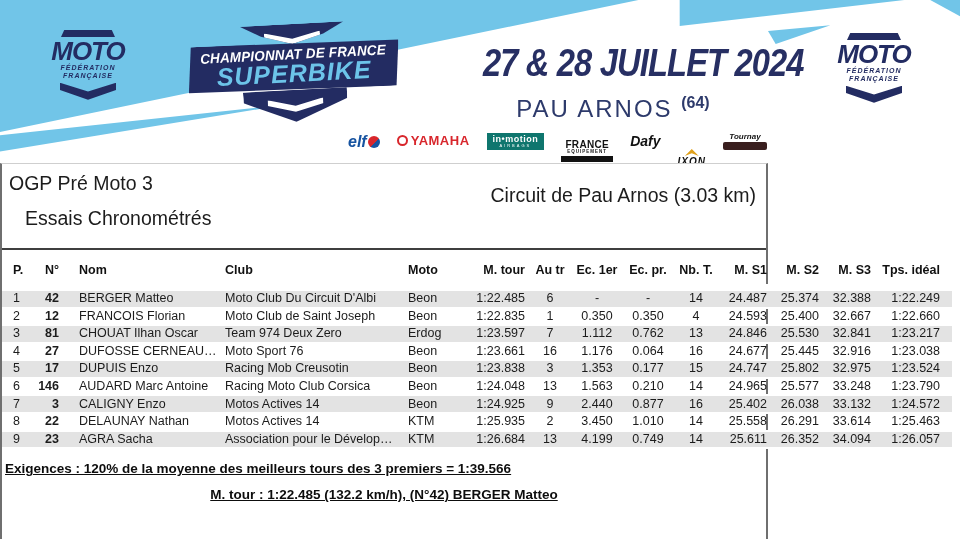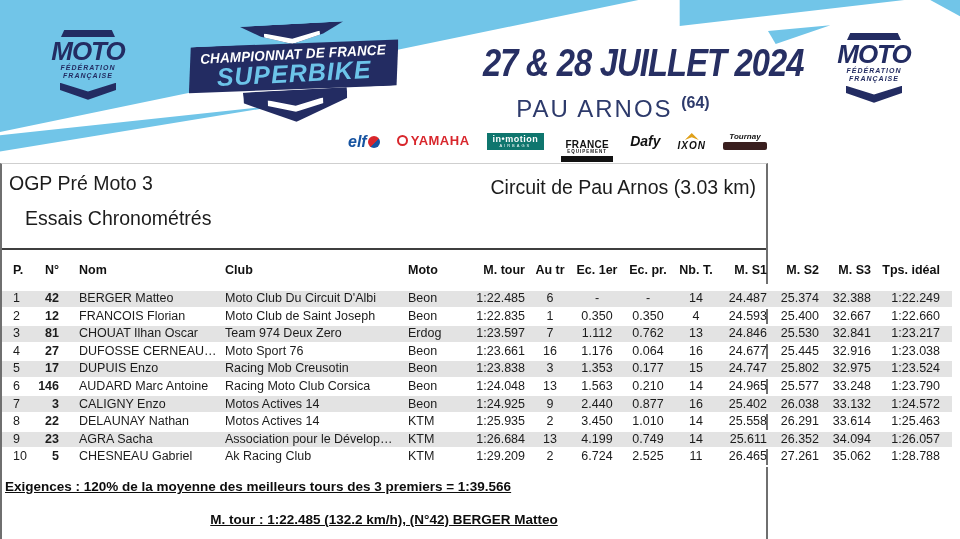--- a/index.html
+++ b/index.html
@@ -58,55 +58,55 @@
   .sp-yam { color:#d8262c; font-size:13px; font-weight:900; letter-spacing:.5px; }
   .sp-yam .ring { width:11px; height:11px; border:2px solid #d8262c; border-radius:50%; margin-right:3px; }
   .sp-inm { background:#0f766e; color:#fff; flex-direction:column; padding:2px 6px; line-height:1; }
   .sp-inm .t1 { font-size:9px; font-weight:700; letter-spacing:.5px; }
   .sp-inm .t2 { font-size:4px; letter-spacing:2px; }
   .sp-fre { flex-direction:column; line-height:1; color:#111; }
   .sp-fre .t1 { font-size:10px; font-weight:900; letter-spacing:.3px;margin-top:7px; }
   .sp-fre .t2 { font-size:4.5px; font-weight:700; letter-spacing:1px; }
   .sp-fre .bar2 { width:52px; height:6px; background:#111; margin-top:1px; }
   .sp-dafy { color:#111; font-size:14px; font-weight:900; font-style:italic; }
-  .sp-ixon { flex-direction:column; color:#111; line-height:1; }
+  .sp-ixon { flex-direction:column; color:#111; line-height:1;margin-top:16px; }
   .sp-ixon .mark { width:14px; height:7px; background:#e0a11b;
     clip-path:polygon(0 100%,50% 0,100% 100%,50% 60%); margin:0 auto 1px; }
   .sp-ixon .t { font-size:10px; font-weight:900; font-style:italic; letter-spacing:1px; }
   .sp-tour { flex-direction:column; color:#111; line-height:1; }
   .sp-tour .t { font-size:8px; font-weight:700; font-style:italic; }
   .sp-tour .box { width:44px; height:8px; background:#3a1f1f; border-radius:2px; margin-top:1px; }
   .sp-auto { color:#111; font-size:13px; font-weight:900; font-style:italic; letter-spacing:-.3px; }
   .sp-auto .gp { display:inline-block; width:14px; height:13px; background:#d8262c; margin:0 2px; }
 
   
   .sheet { width:768px; height:376px; background:#fff;
     border-left:2px solid #6f6f6f; border-right:2px solid #6f6f6f; border-top:1px solid #cfcfcf; }
   .titles { position:relative; height:84px; }
   .titles .t1 { position:absolute; left:7px;  top:8px;  font-size:19.5px; font-weight:400; }
   .titles .t2 { position:absolute; left:23px;  top:43px; font-size:19.5px; font-weight:400; }
-  .titles .circuit { position:absolute; right:10px; top:12px; font-size:19.5px; font-weight:400; }
+  .titles .circuit { position:absolute; right:10px; top:20px; font-size:19.5px; font-weight:400; }
   .rule { border-top:2px solid #3f3f3f; }
 
   table { width:100%; border-collapse:collapse; table-layout:fixed; font-size:12.5px; }
   th { font-weight:700; padding:13px 3px 7px; border-bottom:2.5px solid #1a1a1a; color:#111; }
   td { padding:0 3px; line-height:15.5px; overflow:hidden; white-space:nowrap; text-overflow:ellipsis; }
   tbody tr { height:17.6px; border-bottom:2px solid #fff; }
   tbody tr:nth-child(odd) { background:#e3e3e3; }
   tbody tr:first-child td { border-top:7px solid #fff; }
   .a-l { text-align:left; } .a-r { text-align:right; } .a-c { text-align:center; }
   .bold { font-weight:700; }
   .c0{width:30px;padding-left:11px;} .c1{width:30px;} .c2{width:158px;padding-left:17px;}
   .c3{width:178px;padding-left:5px;} .c4{width:66px;padding-left:10px;} .c5{width:64px;}
   .c6{width:44px;} .c7{width:50px;} .c8{width:52px;} .c9{width:44px;}
   .c10{width:52px;} .c11{width:52px;} .c12{width:52px;} .c13{width:78px;padding-right:12px;}
 
   .footer { margin:12px 3px 0; font-size:13.5px; font-weight:700; color:#0d0d0d; }
   .footer .f1 { text-decoration:underline; }
-  .footer .f2 { text-decoration:underline; text-align:center; margin-top:18px; }
+  .footer .f2 { text-decoration:underline; text-align:center; margin-top:11px; }
 </style>
 </head>
 <body>
 
 <div class="banner">
   <div class="stripe main"></div>
   <div class="stripe sliver"></div>
   <div class="stripe wedge"></div>
   <div class="stripe mini"></div>
   <div class="stripe corner"></div>
@@ -343,36 +343,20 @@
           <td class="a-r c5">1:26.684</td>
           <td class="a-c c6">13</td>
           <td class="a-c c7">4.199</td>
           <td class="a-c c8">0.749</td>
           <td class="a-c c9">14</td>
           <td class="a-r c10">25.611</td>
           <td class="a-r c11">26.352</td>
           <td class="a-r c12">34.094</td>
           <td class="a-r c13">1:26.057</td>
         </tr>
-        <tr>
-          <td class="a-l c0">10</td>
-          <td class="a-r c1 bold">5</td>
-          <td class="a-l c2">CHESNEAU Gabriel</td>
-          <td class="a-l c3">Ak Racing Club</td>
-          <td class="a-l c4">KTM</td>
-          <td class="a-r c5">1:29.209</td>
-          <td class="a-c c6">2</td>
-          <td class="a-c c7">6.724</td>
-          <td class="a-c c8">2.525</td>
-          <td class="a-c c9">11</td>
-          <td class="a-r c10">26.465</td>
-          <td class="a-r c11">27.261</td>
-          <td class="a-r c12">35.062</td>
-          <td class="a-r c13">1:28.788</td>
-        </tr>
       </tbody>
   </table>
 
   <div class="footer">
     <div class="f1">Exigences : 120% de la moyenne des meilleurs tours des 3 premiers = 1:39.566</div>
     <div class="f2">M. tour : 1:22.485 (132.2 km/h), (N°42) BERGER Matteo</div>
   </div>
 </div>
 
 </body></html>

